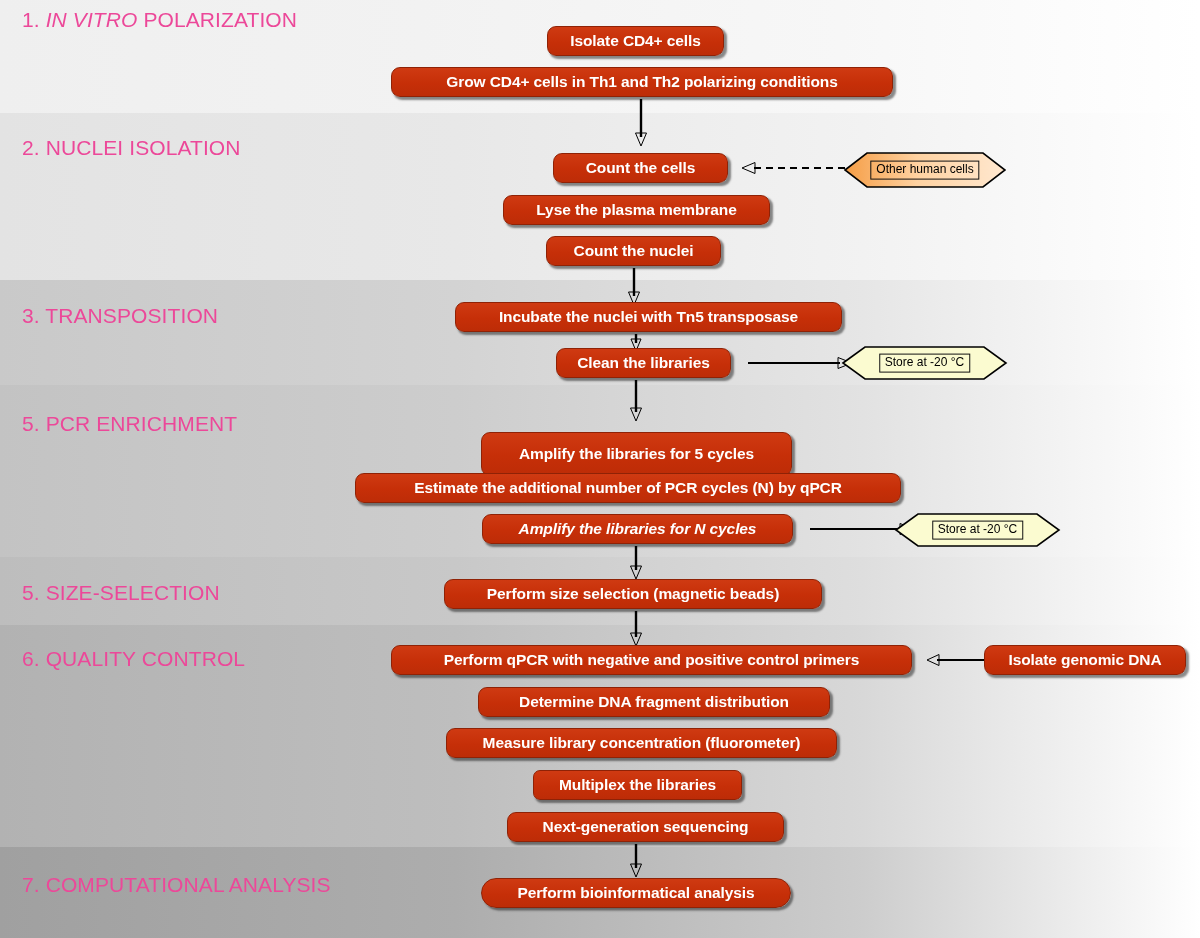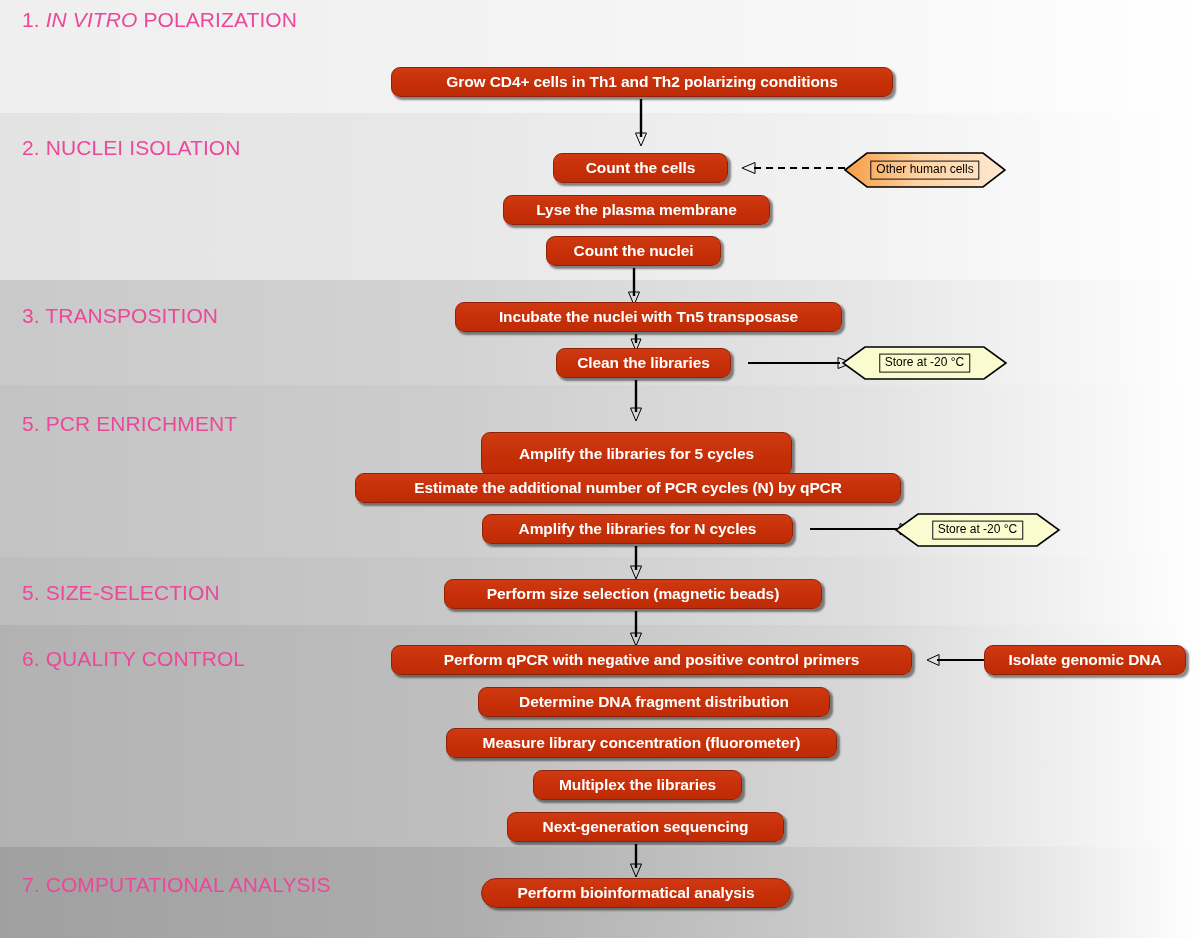--- a/index.html
+++ b/index.html
@@ -92,20 +92,21 @@
     <span>1.</span>
     <i>IN VITRO</i><span> POLARIZATION</span>
   </div>
   <div class="band-label" style="top:136px;">2. NUCLEI ISOLATION</div>
   <div class="band-label" style="top:304px;">3. TRANSPOSITION</div>
   <div class="band-label" style="top:412px;">5. PCR ENRICHMENT</div>
   <div class="band-label" style="top:581px;">5. SIZE-SELECTION</div>
   <div class="band-label" style="top:647px;">6. QUALITY CONTROL</div>
   <div class="band-label" style="top:873px;">7. COMPUTATIONAL ANALYSIS</div>
 
+  <div class="pbox" style="left:547px;top:26px;width:177px;height:30px;">Isolate CD4+ cells</div>
 
   <div class="pbox" style="left:391px;top:67px;width:502px;height:30px;">Grow CD4+ cells in Th1 and Th2 polarizing conditions</div>
 
   <svg class="conn" style="left:633px;top:99px;" width="16" height="48">
     <line x1="8" y1="0" x2="8" y2="38" stroke-width="2.4"></line>
     <path d="M8 47 L2.5 34 L13.5 34 Z" fill="#000"></path>
   </svg>
 
   <div class="pbox" style="left:553px;top:153px;width:175px;height:30px;">Count the cells</div>
 
@@ -160,21 +161,21 @@
 
   <svg class="conn" style="left:628px;top:380px;" width="16" height="42">
     <line x1="8" y1="0" x2="8" y2="32" stroke-width="2.4"></line>
     <path d="M8 41 L2.5 28 L13.5 28 Z" fill="#000"></path>
   </svg>
 
   <div class="pbox" style="left:481px;top:432px;width:311px;height:44px;">Amplify the libraries for 5 cycles</div>
 
   <div class="pbox" style="left:355px;top:473px;width:546px;height:30px;">Estimate the additional number of PCR cycles (N) by qPCR</div>
 
-  <div class="pbox" style="left:482px;top:514px;width:311px;height:30px;">Amplify the libraries for N cycles</div>
+  <div class="pbox" style="left:482px;top:514px;width:311px;height:30px;font-style:italic;">Amplify the libraries for N cycles</div>
 
   <svg class="conn" style="left:810px;top:521px;" width="105" height="16">
     <line x1="0" y1="8" x2="92" y2="8" stroke-width="2.2"></line>
     <path d="M104 8 L90 2.5 L90 13.5 Z" fill="#000"></path>
   </svg>
 
   <div class="hexwrap" style="left:896px;top:511px;width:163px;height:38px;">
     <svg width="163" height="38" viewBox="0 0 163 38">
       <polygon points="0,19 22,3 141,3 163,19 141,35 22,35" fill="#fbfbd0" stroke="#000" stroke-width="1.6"></polygon>
     </svg>
@@ -199,21 +200,21 @@
     <line x1="10" y1="8" x2="58" y2="8" stroke-width="2.2"></line>
     <path d="M0 8 L12 2.5 L12 13.5 Z" fill="#000"></path>
   </svg>
 
   <div class="pbox" style="left:984px;top:645px;width:202px;height:30px;">Isolate genomic DNA</div>
 
   <div class="pbox" style="left:478px;top:687px;width:352px;height:30px;">Determine DNA fragment distribution</div>
 
   <div class="pbox" style="left:446px;top:728px;width:391px;height:30px;">Measure library concentration (fluorometer)</div>
 
-  <div class="pbox" style="left:533px;top:770px;width:209px;height:30px;">Multiplex the libraries</div>
+  <div class="pbox" style="left:533px;top:770px;width:209px;height:30px;border-radius:7px;">Multiplex the libraries</div>
 
   <div class="pbox" style="left:507px;top:812px;width:277px;height:30px;">Next-generation sequencing</div>
 
   <svg class="conn" style="left:628px;top:844px;" width="16" height="34">
     <line x1="8" y1="0" x2="8" y2="24" stroke-width="2.4"></line>
     <path d="M8 33 L2.5 20 L13.5 20 Z" fill="#000"></path>
   </svg>
 
   <div class="pbox" style="left:481px;top:878px;width:310px;height:30px;border-radius:15px;">Perform bioinformatical analysis</div>
 

